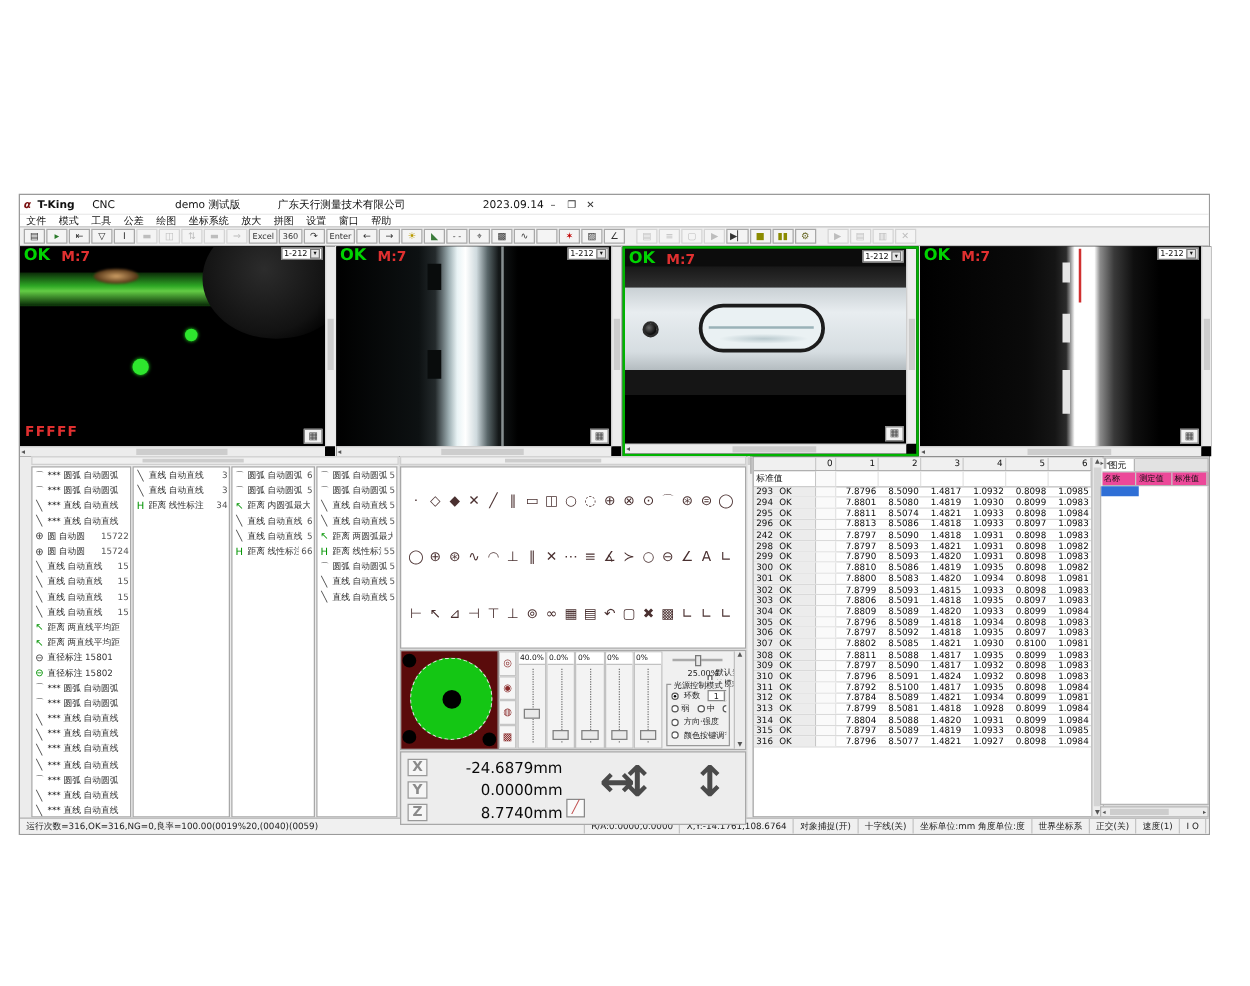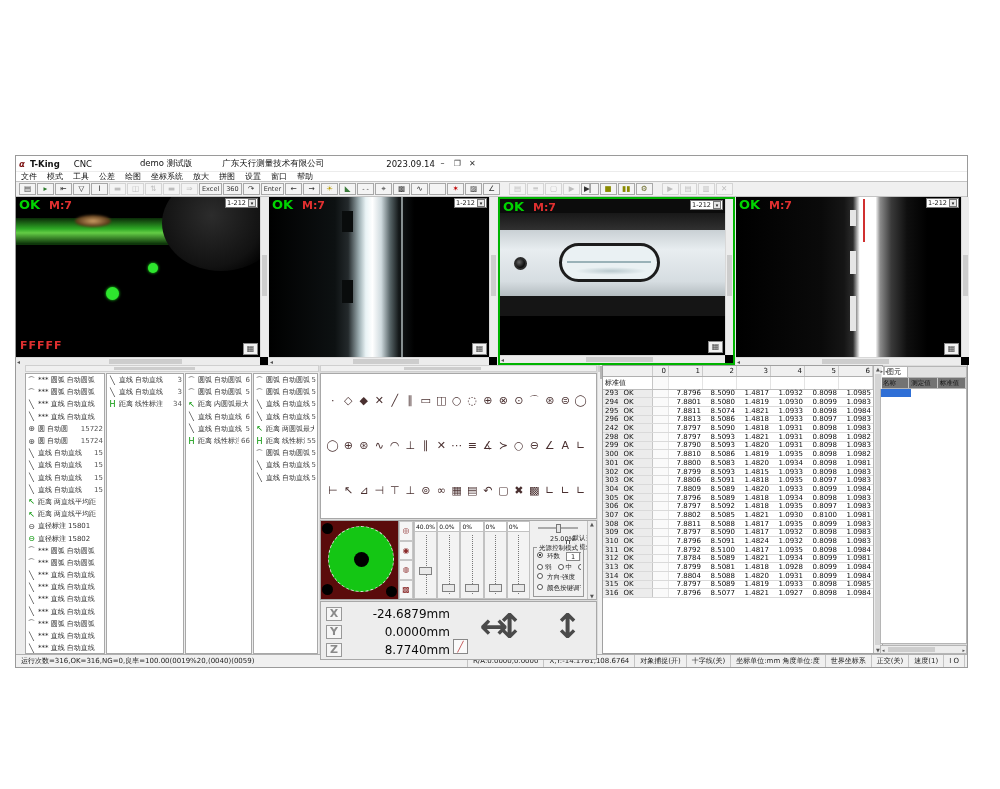--- a/index.html
+++ b/index.html
@@ -125,21 +125,21 @@
   .msthumb{position:absolute;left:45%;top:-3px;width:5px;height:9px;background:#e6e6e6;border:1px solid #777}
   .mlabel{position:absolute;left:20px;top:14px}
   .chk{position:absolute;left:36px;top:13px;display:flex;align-items:center;gap:2px}
   .chkbox{width:6px;height:6px;border:1px solid #555;background:#fff;display:inline-block}
   .grp{position:absolute;left:3px;top:26px;right:12px;bottom:2px;border:1px solid #999}
   .glabel{position:absolute;top:-4px;left:3px;background:#f0f0f0;padding:0 2px}
   .gin{position:absolute;left:3px;top:4px;right:2px;bottom:1px;display:flex;flex-direction:column;gap:1.5px;overflow:hidden}
   .radio{width:6px;height:6px;border:1px solid #555;border-radius:50%;display:inline-block;background:#fff;
          vertical-align:middle;margin-right:2px;position:relative;flex:none}
   .radio.on::after{content:"";position:absolute;left:1px;top:1px;width:2px;height:2px;background:#000;border-radius:50%}
-  .rrow{display:flex;gap:2px;white-space:nowrap}
+  .rrow{display:flex;align-items:center;gap:2px;white-space:nowrap}
   .iopt{display:flex;align-items:center;margin-right:4px}
   .ringsel{display:inline-flex;border:1px solid #888;background:#fff;height:9px;align-items:center;margin-left:4px}
   .ringsel .rv{width:12px;text-align:center}
   .ringsel .ra{width:8px;background:#e0e0e0;border-left:1px solid #888;text-align:center;font-size:5px;line-height:8px}
   .lscroll{position:absolute;right:0;top:0;bottom:0;width:9px;background:#ececec;border-left:1px solid #c0c0c0;
            font-size:5px;text-align:center;color:#555}
   .lscroll .up{position:absolute;top:0;left:0;right:0}.lscroll .dn{position:absolute;bottom:0;left:0;right:0}
   .dro{flex:1;background:#ededed;border:1px solid #a8a8a8;position:relative;padding-top:3px}
   .axisrow{display:flex;align-items:center;height:18px;margin-left:5px}
   .axbox{width:16px;height:14px;border:1px solid #999;background:#f6f6f6;color:#8a8a8a;font-weight:bold;
@@ -175,21 +175,21 @@
   .gvscroll .dn{position:absolute;bottom:0;left:0;right:0;text-align:center}
   .gvthumb{position:absolute;left:1px;right:1px;top:8px;bottom:8px;background:#d4d4d4}
   .botscroll{height:9px;background:#ececec;border:1px solid #b5b5b5;position:relative;margin-top:1px;flex:none;font-size:5px;color:#555}
   .botscroll .la{position:absolute;left:1px;top:1px}.botscroll .rb{position:absolute;right:1px;top:1px}
   .bluethumb{position:absolute;left:16%;width:40%;top:1px;bottom:1px;background:#2f7fd6}
   .graythumb{position:absolute;left:8%;width:55%;top:1px;bottom:1px;background:#cdcdcd}
   
   .sidegroup{flex:1;display:flex;flex-direction:column;min-width:0}
   .sidetabs{height:12px;font-size:7px;background:#e2e2e2;border:1px solid #b5b5b5;display:flex;margin-top:1px}
   .sidetab{padding:0 6px;line-height:11px;background:#fff;border-right:1px solid #b5b5b5}
-  .sidehead{display:flex;height:11px;font-size:6.5px;border:1px solid #b5b5b5;border-top:none;background:#737373}
+  .sidehead{display:flex;height:11px;font-size:6.5px;border:1px solid #b5b5b5;border-top:none;background:#ec4899}
   .shc{display:block;flex:1;border-right:1px solid #c6c6c6;padding-left:2px;line-height:10px;overflow:hidden;white-space:nowrap}
   .sidebody{flex:1;background:#fff;border:1px solid #b5b5b5;border-top:none;position:relative}
   .bluebar{position:absolute;left:0;top:0;width:30px;height:8px;background:#2f6fd6}
   
   .statusbar{height:13px;background:#f0f0f0;border-top:1px solid #b0b0b0;display:flex;align-items:flex-end;
              font-size:7px;color:#222;overflow:hidden;flex:none}
   .seg{display:block;padding:0 5px;border-right:1px solid #c4c4c4;white-space:nowrap;line-height:12px}
   .seg0{width:452px;flex:none}
 </style>
 </head>

